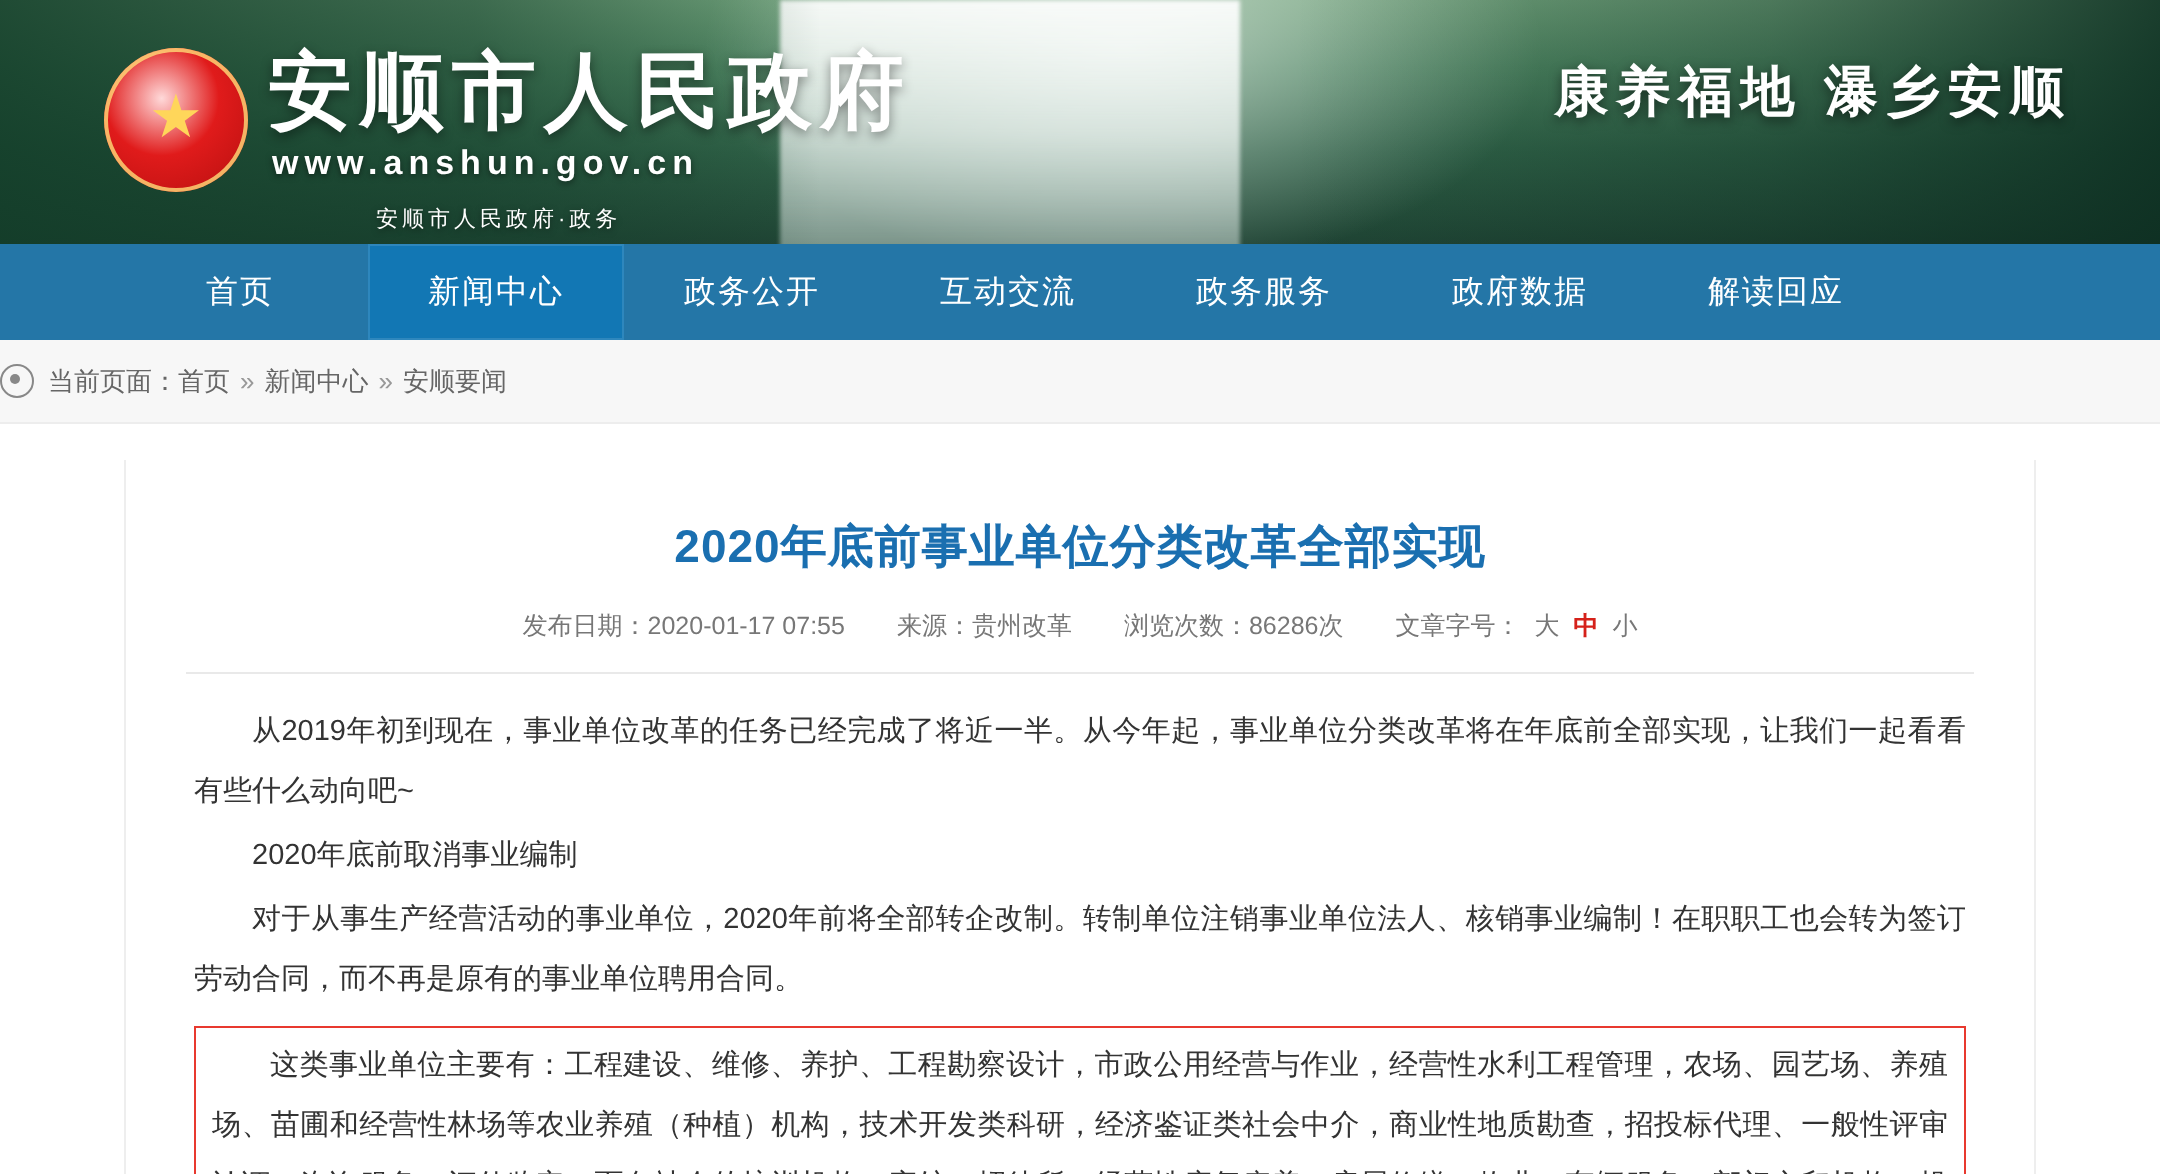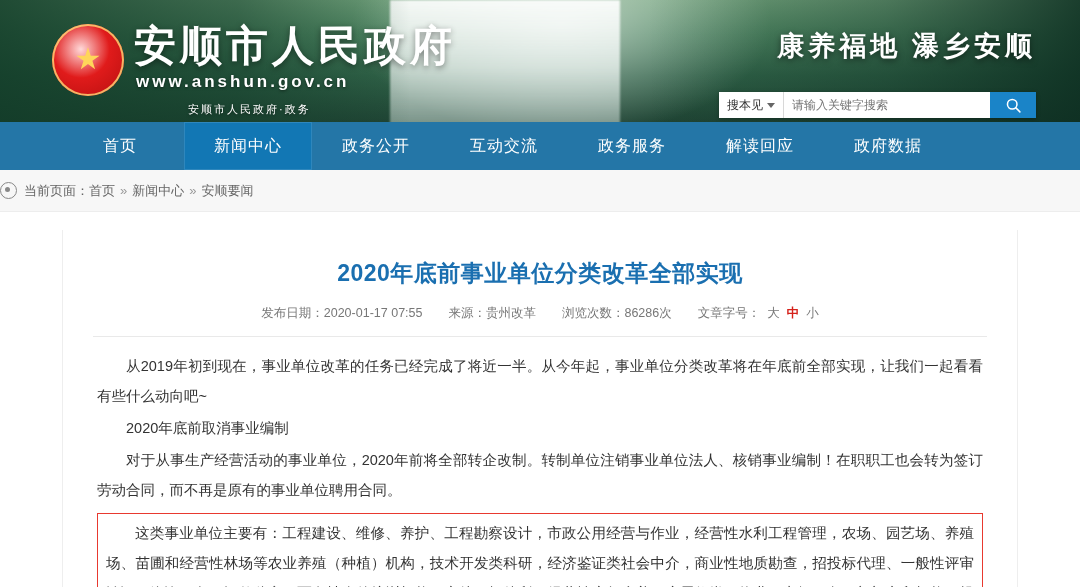--- a/index.html
+++ b/index.html
@@ -257,43 +257,30 @@
 <body>
 
 <div class="banner">
   <div class="banner-bg"></div>
   <div class="emblem"></div>
   <div class="gov-title">安顺市人民政府</div>
   <div class="gov-url">www.anshun.gov.cn</div>
   <div class="gov-sub">安顺市人民政府·政务</div>
   <div class="slogan">康养福地  瀑乡安顺</div>
 
-  <div class="search-wrap">
-    <div class="search-select">
-      <span>搜本见</span>
-      <span class="caret"></span>
-    </div>
-    <input class="search-input" type="text" placeholder="请输入关键字搜索" style="">
-    <button class="search-btn">
-      <svg width="17" height="17" viewBox="0 0 20 20">
-        <circle cx="8.5" cy="8.5" r="5.6" fill="none" stroke="#fff" stroke-width="1.8"></circle>
-        <line x1="12.8" y1="12.8" x2="17.5" y2="17.5" stroke="#fff" stroke-width="1.8" stroke-linecap="round"></line>
-      </svg>
-    </button>
-  </div>
 </div>
 
 <div class="nav">
   <div class="nav-item">首页</div>
   <div class="nav-item active">新闻中心</div>
   <div class="nav-item">政务公开</div>
   <div class="nav-item">互动交流</div>
   <div class="nav-item">政务服务</div>
+  <div class="nav-item">政府数据</div>
   <div class="nav-item">解读回应</div>
-  <div class="nav-item">政府数据</div>
 
 </div>
 
 <div class="crumb-bar">
   <span class="crumb-icon"></span>
   <span>当前页面：</span>
   <span>首页</span>
   <span class="crumb-sep">»</span>
   <span>新闻中心</span>
   <span class="crumb-sep">»</span>

